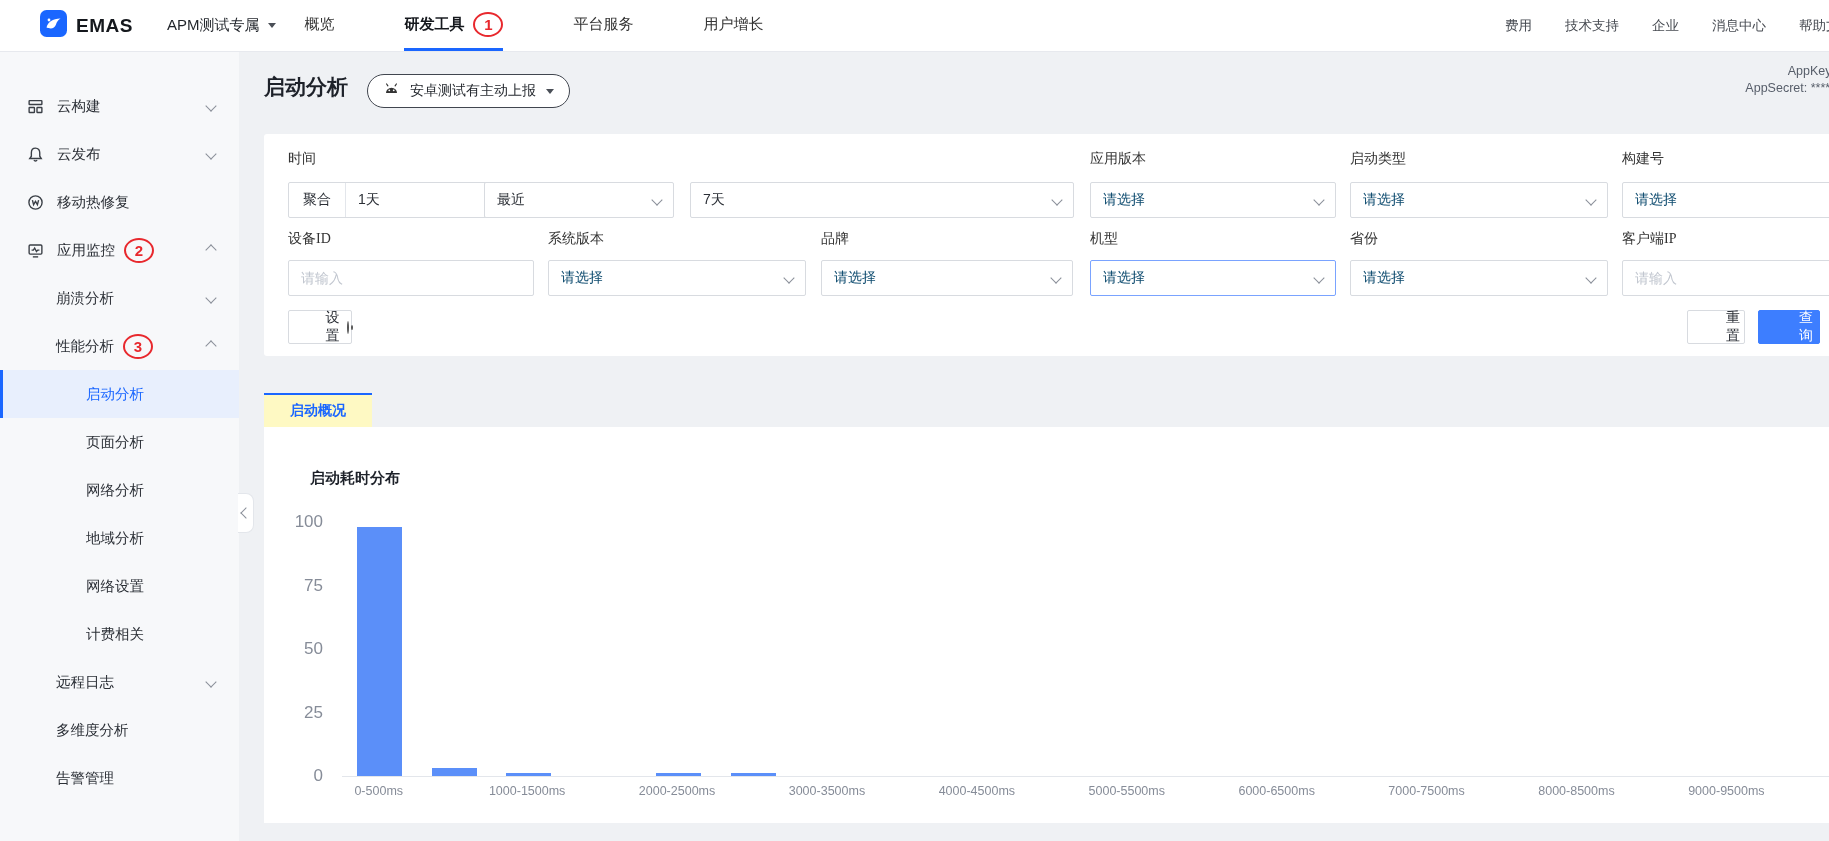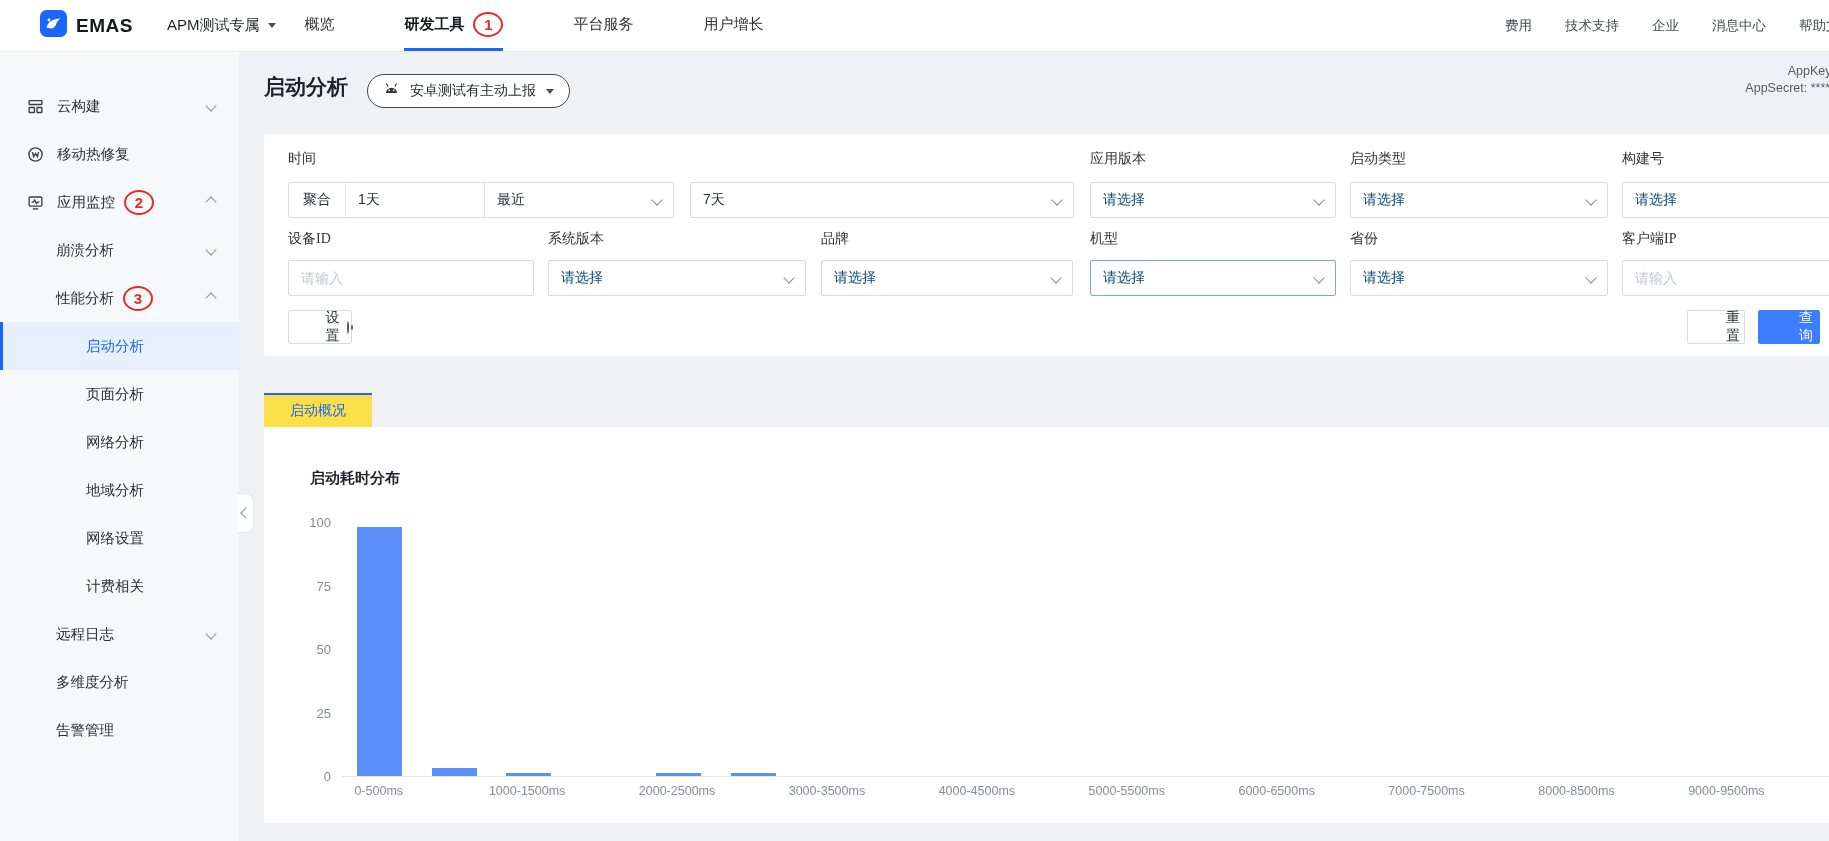--- a/index.html
+++ b/index.html
@@ -68,31 +68,31 @@
   .group .addon{display:flex;align-items:center;align-self:stretch;padding:0 14px;border-right:1px solid #e3e6eb;color:#2b2f36;}
   .group .val{display:flex;align-items:center;padding:0 12px;flex:1;}
   .btn{position:absolute;height:34px;border:1px solid #d8dbe0;border-radius:2px;background:#fff;
        display:flex;align-items:center;justify-content:center;font-size:14px;color:#2b2f36;cursor:pointer;
        box-sizing:border-box;gap:7px;padding-left:40px;}
   .btn.primary{background:#3d7eff;border-color:#3d7eff;color:#fff;}
   .gear{width:13px;height:13px;border:1.2px solid #555;border-radius:50%;position:relative;display:inline-block;box-sizing:border-box;}
   .gear::after{content:"";position:absolute;inset:3px;border:1.2px solid #555;border-radius:50%;}
 
   
-  .tab{position:absolute;left:25px;top:342px;width:108px;height:34px;background:#fde047;border-top:2px solid #1a66ff;
-       display:flex;align-items:center;justify-content:center;font-size:14px;color:#1a66ff;box-sizing:border-box;cursor:pointer;}
+  .tab{position:absolute;left:25px;top:342px;width:108px;height:34px;background:#fef9c3;border-top:2px solid #1a66ff;
+       display:flex;align-items:center;justify-content:center;font-size:14px;color:#1a66ff;box-sizing:border-box;cursor:pointer;font-weight:bold;}
   .chart-card{position:absolute;left:25px;right:-45px;top:376px;height:396px;background:#fff;overflow:hidden;}
   .chart-title{position:absolute;left:46px;top:42px;font-size:15px;font-weight:bold;color:#1d2129;margin:0;}
   .chart-wrap{position:absolute;left:78px;right:36px;top:95px;height:254px;border-bottom:1px solid #e3e6eb;}
   .bars{display:flex;height:100%;align-items:flex-end;}
   .bucket{flex:1;display:flex;justify-content:center;align-items:flex-end;height:100%;}
   .bar{width:45px;}
   .xlabels{position:absolute;left:0;right:0;top:100%;display:flex;margin-top:8px;}
   .xlabel{flex:1;text-align:center;font-size:12.5px;color:#868c98;white-space:nowrap;}
-  .ytick{position:absolute;right:100%;margin-right:11px;font-size:13px;color:#868c98;transform:translateY(50%);}
+  .ytick{position:absolute;right:100%;margin-right:19px;font-size:17px;color:#868c98;transform:translateY(50%);}
 </style>
 </head>
 <body>
 
 <div class="root">
 
   <header class="topbar">
     <div class="logo">
       <span class="icon" id="logo-icon"><svg width="27" height="27" viewBox="0 0 27 27">
             <rect width="27" height="27" rx="6.5" fill="#1a66ff"></rect>
@@ -139,20 +139,32 @@
           </svg>
         </span>
         <span>云构建</span>
         <span class="chev-box">
           <span class="chev"></span>
         </span>
       </div>
       <div class="sb-item lvl1">
         <span class="icon">
           <svg width="17" height="17" viewBox="0 0 16 16" fill="none" stroke="currentColor" stroke-width="1.3">
+            <path d="M8 2c-2.7 0-3.9 2-3.9 4.4v3.2L2.6 11.8h10.8L12 9.6V6.4C12 4 10.7 2 8 2z"></path>
+            <path d="M6.6 13.2a1.5 1.5 0 0 0 2.8 0"></path>
+          </svg>
+        </span>
+        <span>云发布</span>
+        <span class="chev-box">
+          <span class="chev"></span>
+        </span>
+      </div>
+      <div class="sb-item lvl1">
+        <span class="icon">
+          <svg width="17" height="17" viewBox="0 0 16 16" fill="none" stroke="currentColor" stroke-width="1.3">
             <circle cx="8" cy="8" r="6.2"></circle>
             <path d="M5.1 5.8l1.1 4.2 1.8-3 1.8 3 1.1-4.2"></path>
           </svg>
         </span>
         <span>移动热修复</span>
       </div>
       <div class="sb-item lvl1">
         <span class="icon">
           <svg width="17" height="17" viewBox="0 0 16 16" fill="none" stroke="currentColor" stroke-width="1.3">
             <rect x="2" y="2.8" width="12" height="8.6" rx="1"></rect>

